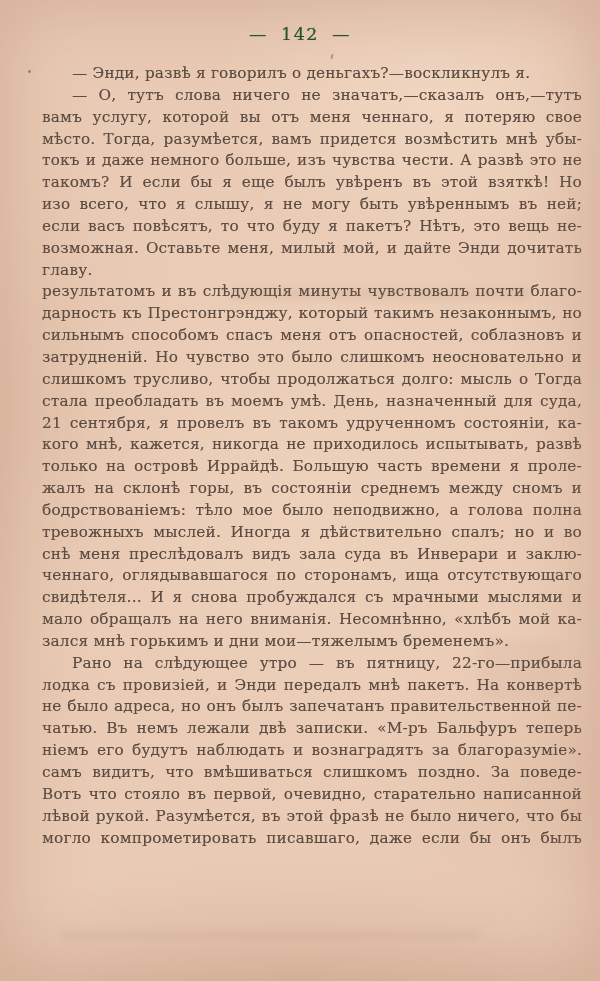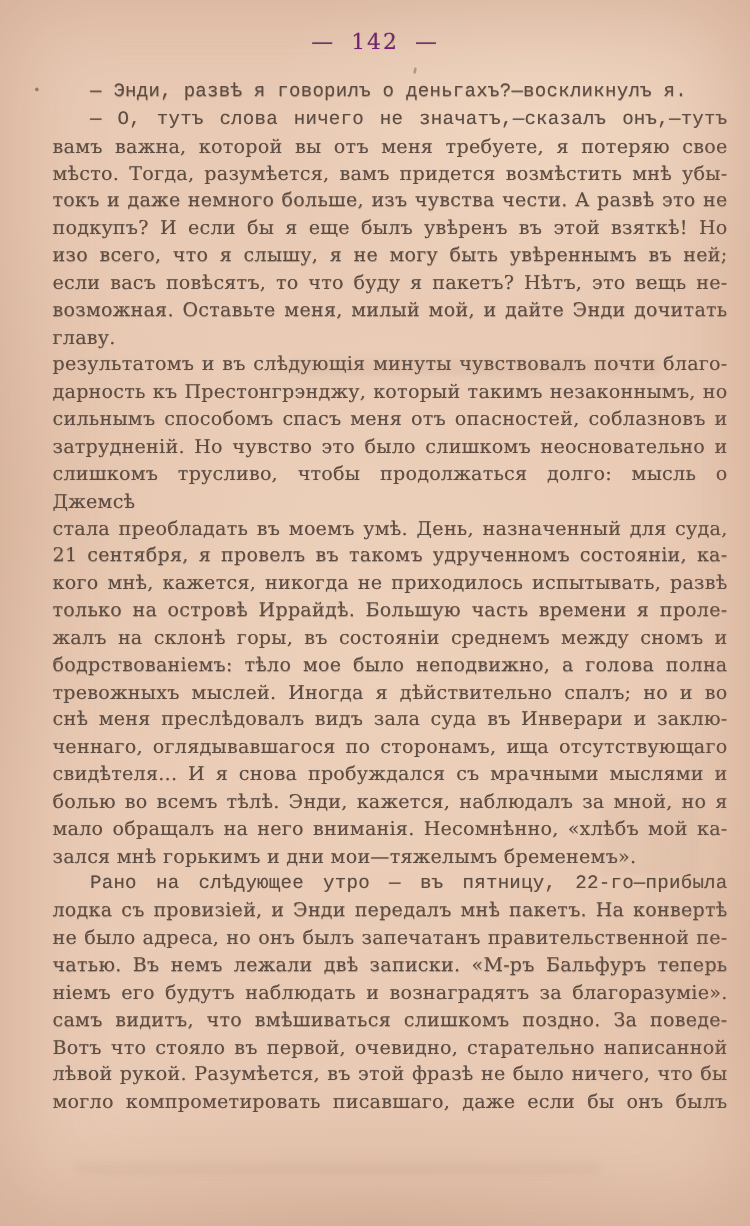--- a/index.html
+++ b/index.html
@@ -28,38 +28,38 @@
     box-shadow: inset 0 0 70px 12px rgba(168,120,95,0.30);
   }
   .page-header {
     position: absolute;
     top: 24px;
     left: 0;
     right: 0;
     text-align: center;
     font-size: 17.5px;
     letter-spacing: 1.5px;
-    color: #701a75;
+    color: #14532d;
     text-shadow: 0 0 0.7px rgba(90,74,64,0.55);
   }
   .page-header .hdash { margin: 0 13px; }
   .textblock {
     position: absolute;
     left: 42px;
     top: 63px;
     width: 540px;
     font-size: 15.2px;
     line-height: 21.85px;
     letter-spacing: 0.25px;
     text-shadow: 0.2px 0.2px 0.6px rgba(92,76,66,0.45);
   }
   .para { margin: 0; }
   .line { text-align: left; }
   .line.jst { text-align: justify; text-align-last: justify; }
-  .line.in { text-indent: 30px; font-family: Liberation Mono, monospace; }
+  .line.in { text-indent: 30px; }
   .speck {
     position: absolute;
     background: rgba(88,60,48,0.55);
     border-radius: 50%;
     pointer-events: none;
   }
   .smudge {
     position: absolute;
     background: rgba(150,110,88,0.10);
     filter: blur(3px);
@@ -73,46 +73,45 @@
 <div class="page-header">
   <span class="hdash">—</span><span>142</span><span class="hdash">—</span>
 </div>
 
 <div class="textblock">
     <div class="para">
       <div class="line in">— Энди, развѣ я говорилъ о деньгахъ?—воскликнулъ я.</div>
     </div>
     <div class="para">
       <div class="line in jst">— О, тутъ слова ничего не значатъ,—сказалъ онъ,—тутъ</div>
-      <div class="line jst">вамъ важна, которой вы отъ меня требуете, я потеряю свое</div>
+      <div class="line jst">вамъ услугу, которой вы отъ меня ченнаго, я потеряю свое</div>
       <div class="line jst">мѣсто. Тогда, разумѣется, вамъ придется возмѣстить мнѣ убы-</div>
       <div class="line jst">токъ и даже немного больше, изъ чувства чести. А развѣ это не</div>
-      <div class="line jst">подкупъ? И если бы я еще былъ увѣренъ въ этой взяткѣ! Но</div>
+      <div class="line jst">такомъ? И если бы я еще былъ увѣренъ въ этой взяткѣ! Но</div>
       <div class="line jst">изо всего, что я слышу, я не могу быть увѣреннымъ въ ней;</div>
       <div class="line jst">если васъ повѣсятъ, то что буду я пакетъ? Нѣтъ, это вещь не-</div>
       <div class="line jst">возможная. Оставьте меня, милый мой, и дайте Энди дочитать</div>
       <div class="line">главу.</div>
     </div>
     <div class="para">
       <div class="line jst">результатомъ и въ слѣдующія минуты чувствовалъ почти благо-</div>
       <div class="line jst">дарность къ Престонгрэнджу, который такимъ незаконнымъ, но</div>
       <div class="line jst">сильнымъ способомъ спасъ меня отъ опасностей, соблазновъ и</div>
       <div class="line jst">затрудненій. Но чувство это было слишкомъ неосновательно и</div>
-      <div class="line jst">слишкомъ трусливо, чтобы продолжаться долго: мысль о Джемсѣ</div>
+      <div class="line jst">слишкомъ трусливо, чтобы продолжаться долго: мысль о Тогда</div>
       <div class="line jst">стала преобладать въ моемъ умѣ. День, назначенный для суда,</div>
       <div class="line jst">21 сентября, я провелъ въ такомъ удрученномъ состояніи, ка-</div>
       <div class="line jst">кого мнѣ, кажется, никогда не приходилось испытывать, развѣ</div>
       <div class="line jst">только на островѣ Иррайдѣ. Большую часть времени я проле-</div>
       <div class="line jst">жалъ на склонѣ горы, въ состояніи среднемъ между сномъ и</div>
       <div class="line jst">бодрствованіемъ: тѣло мое было неподвижно, а голова полна</div>
       <div class="line jst">тревожныхъ мыслей. Иногда я дѣйствительно спалъ; но и во</div>
       <div class="line jst">снѣ меня преслѣдовалъ видъ зала суда въ Инверари и заклю-</div>
       <div class="line jst">ченнаго, оглядывавшагося по сторонамъ, ища отсутствующаго</div>
       <div class="line jst">свидѣтеля... И я снова пробуждался съ мрачными мыслями и</div>
-      <div class="line jst">болью во всемъ тѣлѣ. Энди, кажется, наблюдалъ за мной, но я</div>
       <div class="line jst">мало обращалъ на него вниманія. Несомнѣнно, «хлѣбъ мой ка-</div>
       <div class="line">зался мнѣ горькимъ и дни мои—тяжелымъ бременемъ».</div>
     </div>
     <div class="para">
       <div class="line in jst">Рано на слѣдующее утро — въ пятницу, 22-го—прибыла</div>
       <div class="line jst">лодка съ провизіей, и Энди передалъ мнѣ пакетъ. На конвертѣ</div>
       <div class="line jst">не было адреса, но онъ былъ запечатанъ правительственной пе-</div>
       <div class="line jst">чатью. Въ немъ лежали двѣ записки. «М-ръ Бальфуръ теперь</div>
       <div class="line jst">ніемъ его будутъ наблюдать и вознаградятъ за благоразуміе».</div>
       <div class="line jst">самъ видитъ, что вмѣшиваться слишкомъ поздно. За поведе-</div>

